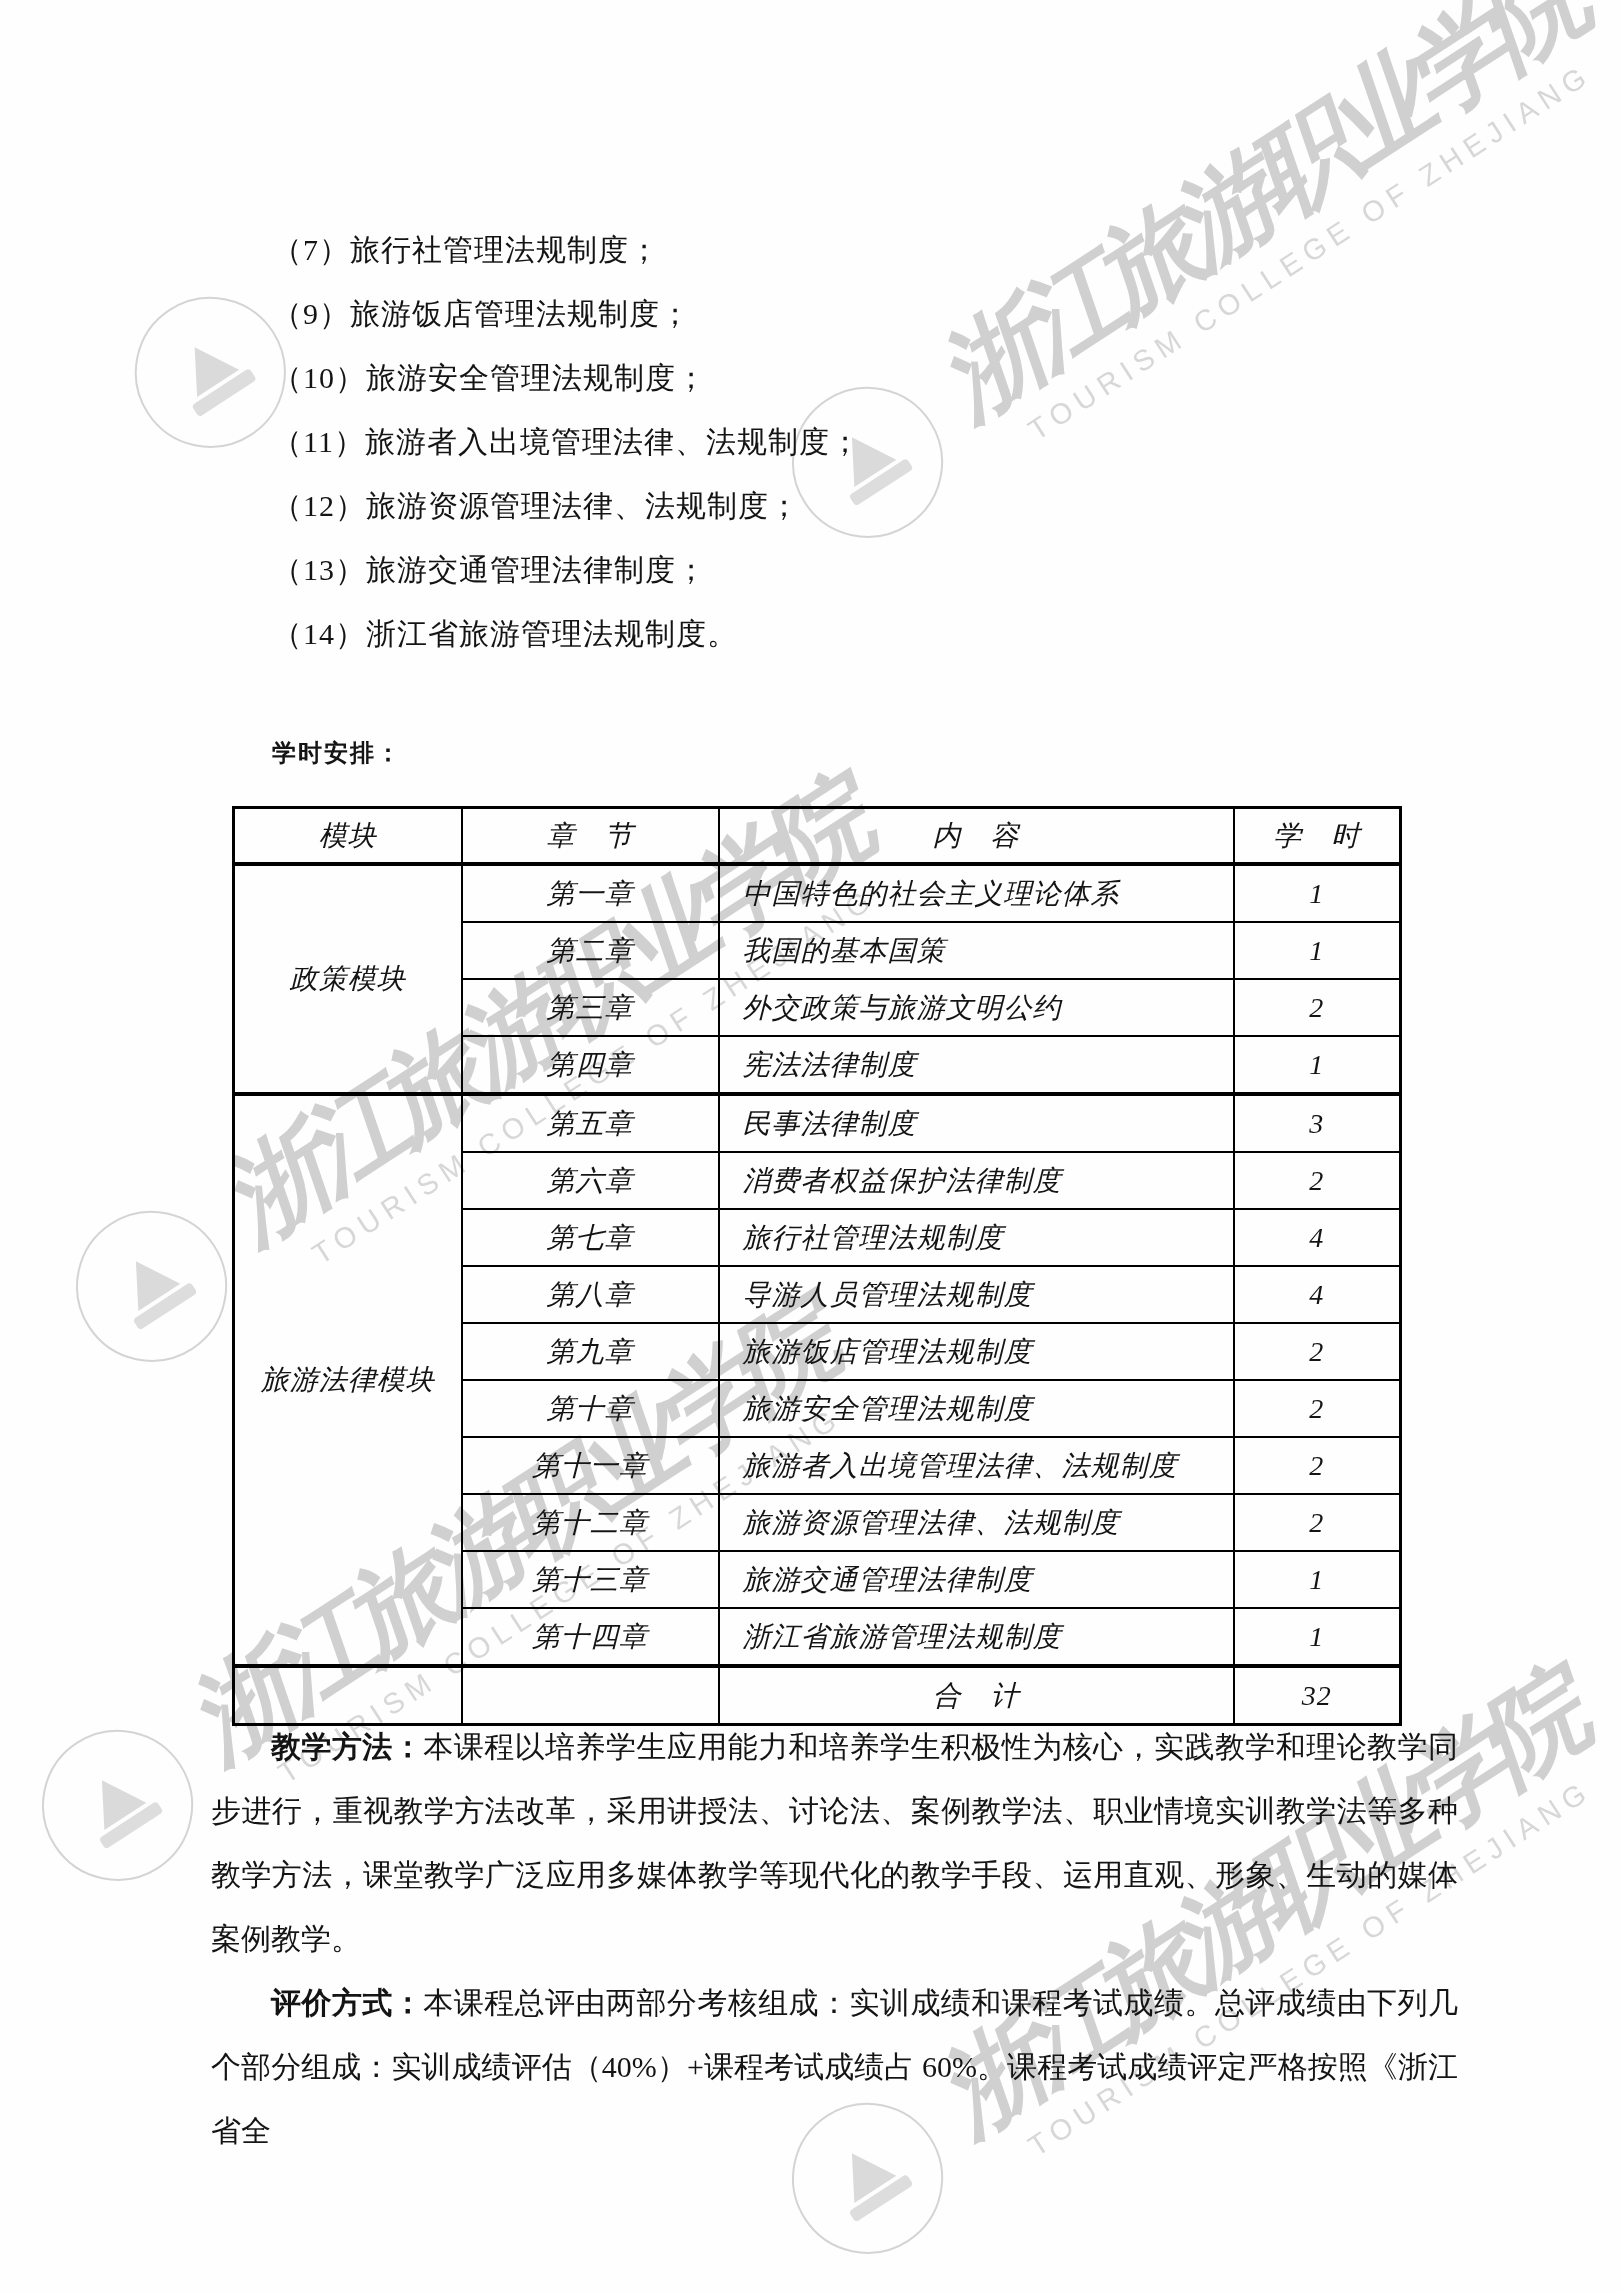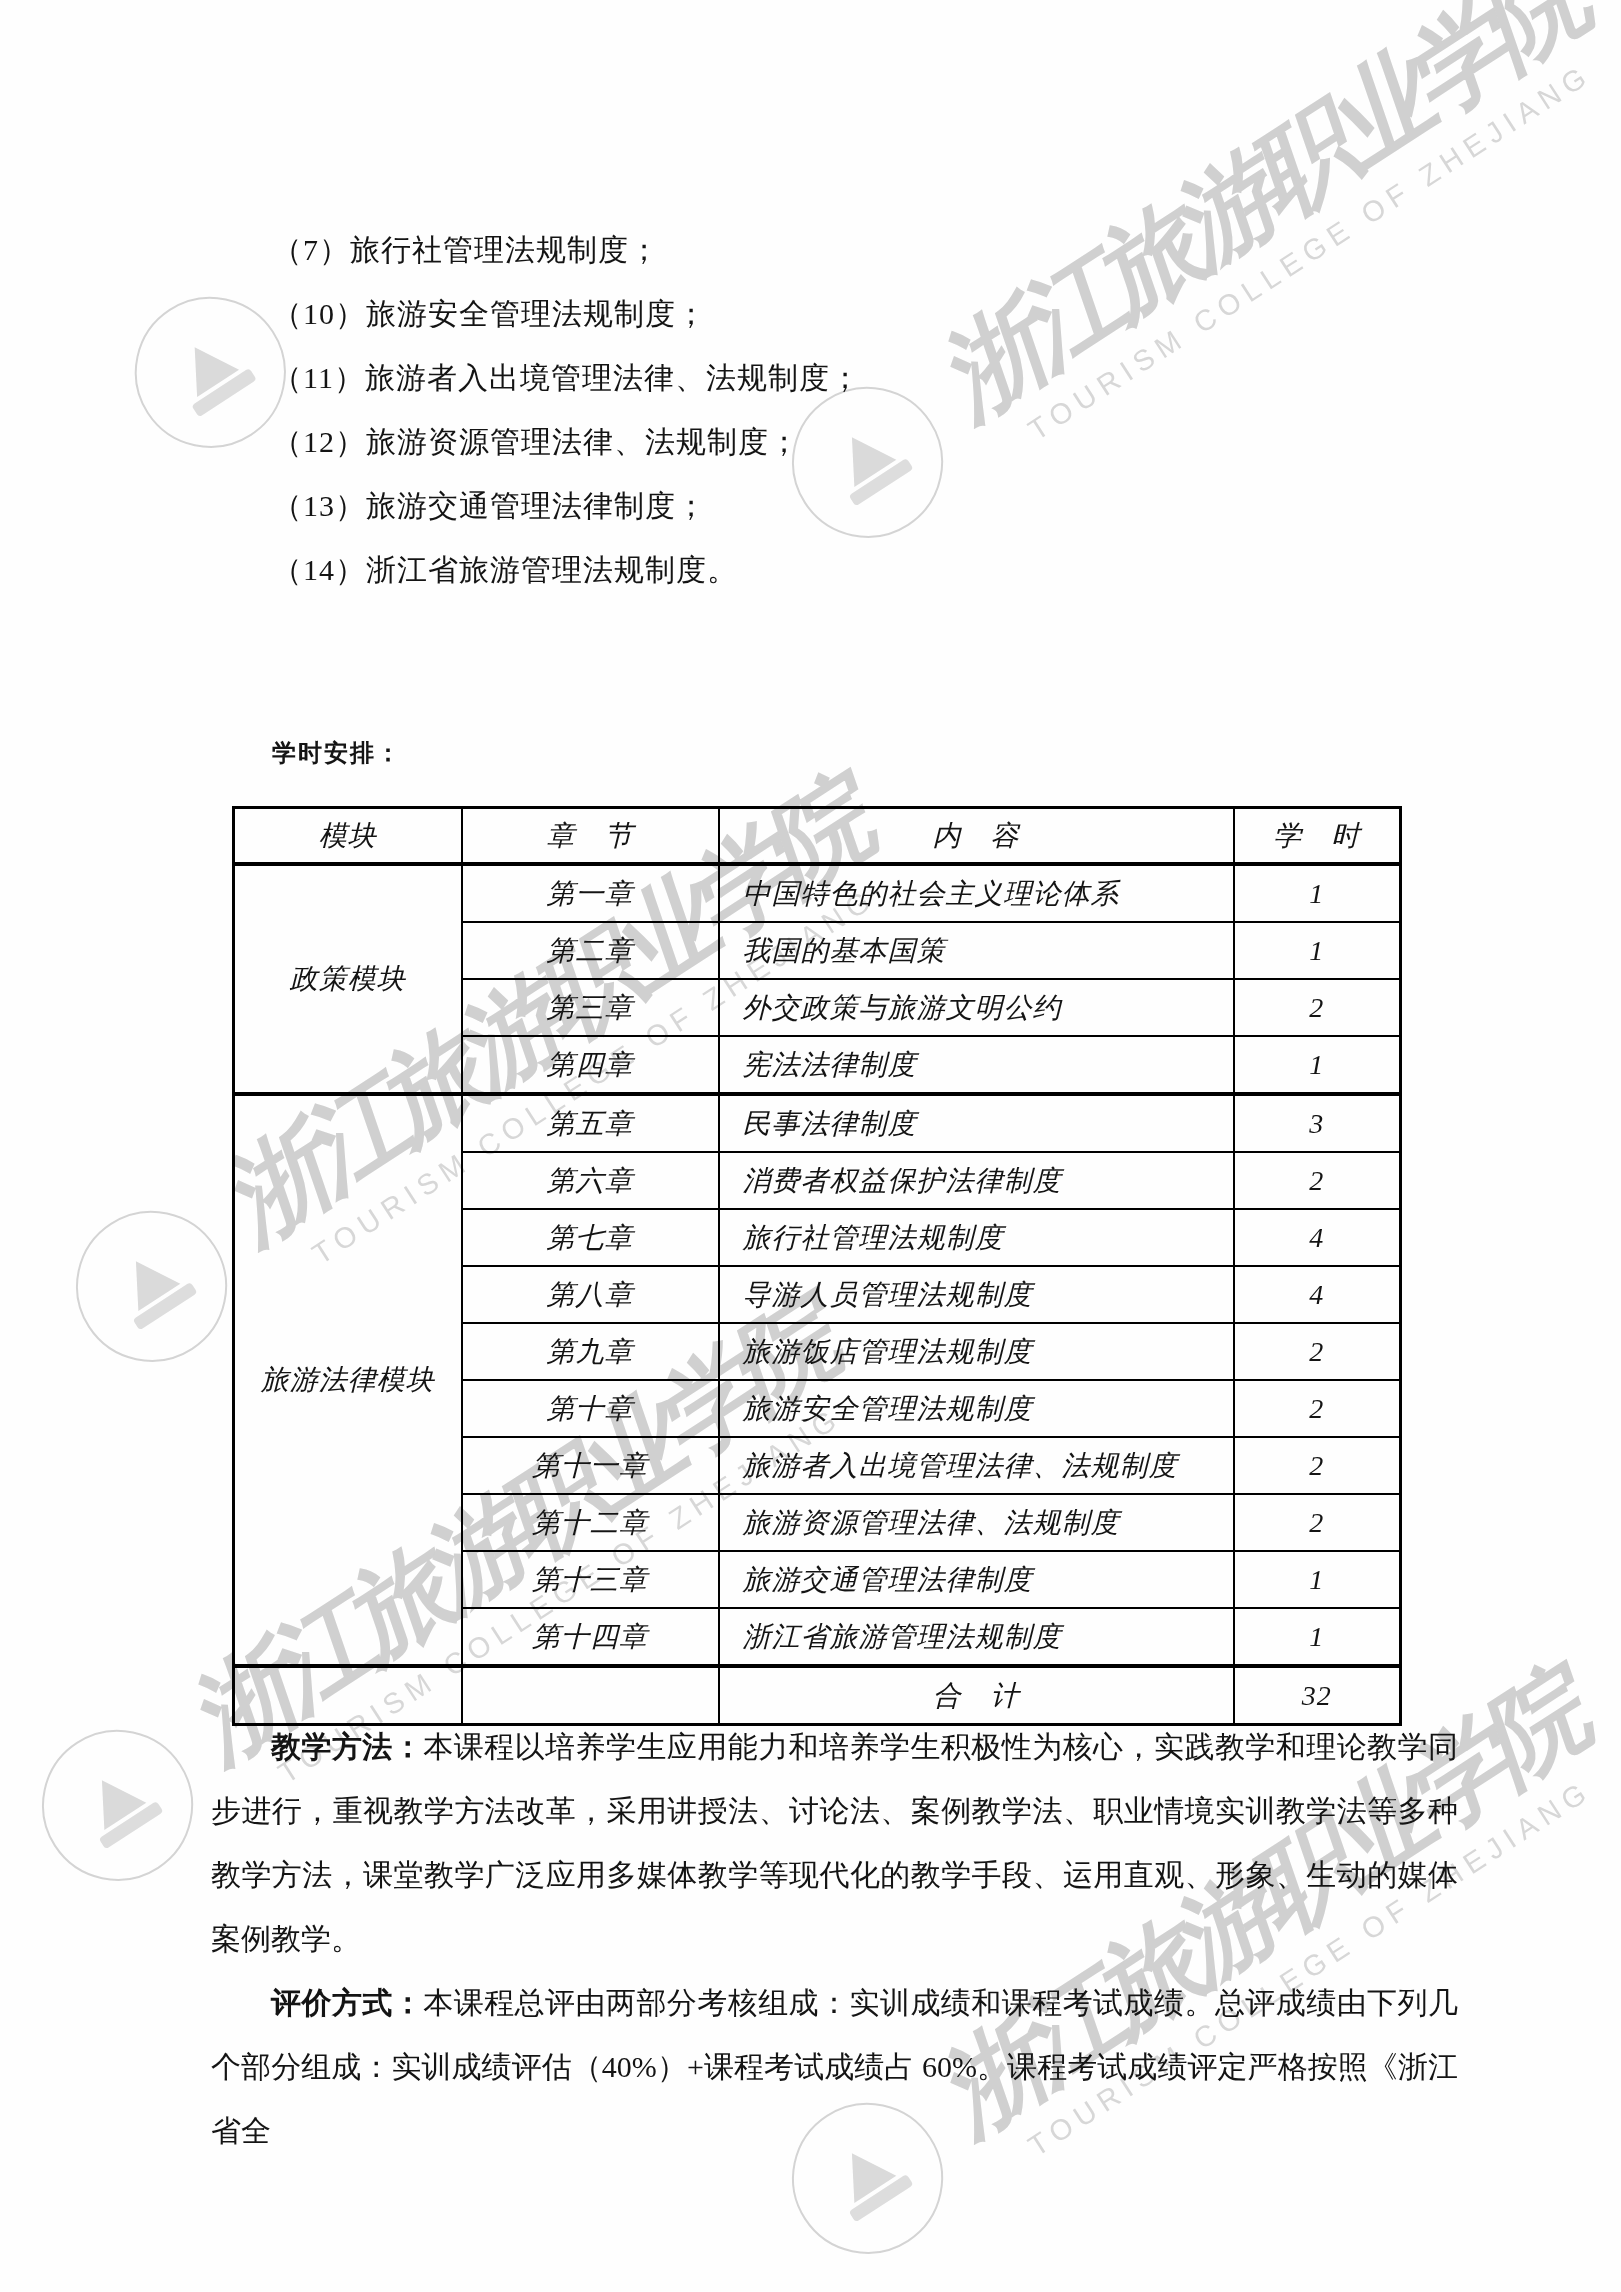--- a/index.html
+++ b/index.html
@@ -141,20 +141,21 @@
     <div class="wm-textcol">
       <div class="wm-cn">浙江旅游职业学院</div>
       <div class="wm-en">TOURISM COLLEGE OF ZHEJIANG</div>
     </div>
   </div>
 
   <div class="content">
 
     <div class="intro-list">
       <div>（7）旅行社管理法规制度；</div>
+      <div>（9）旅游饭店管理法规制度；</div>
       <div>（10）旅游安全管理法规制度；</div>
       <div>（11）旅游者入出境管理法律、法规制度；</div>
       <div>（12）旅游资源管理法律、法规制度；</div>
       <div>（13）旅游交通管理法律制度；</div>
       <div>（14）浙江省旅游管理法规制度。</div>
     </div>
 
     <div class="schedule-heading">学时安排：</div>
 
     <table class="schedule">

